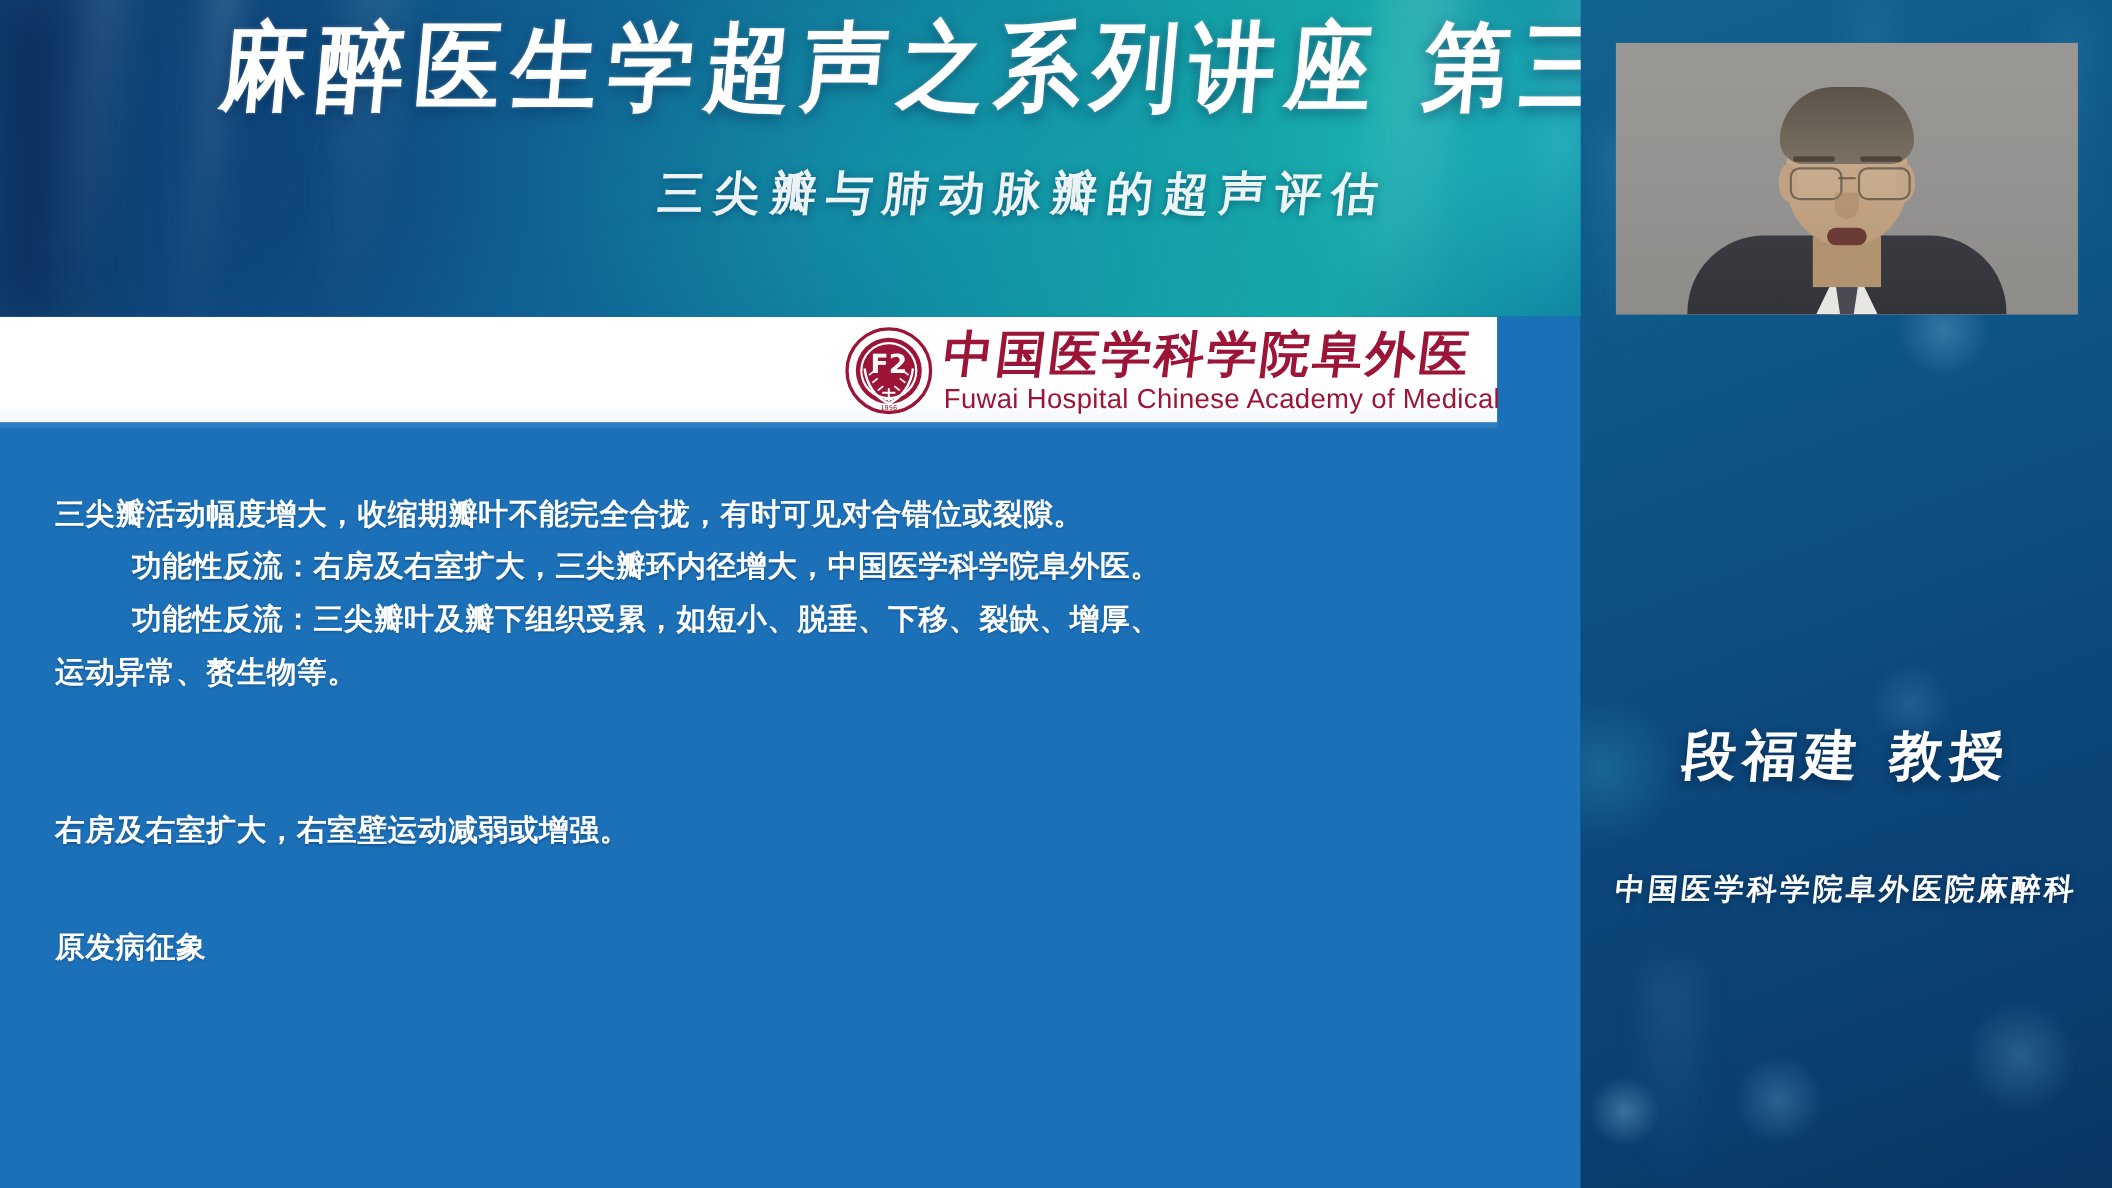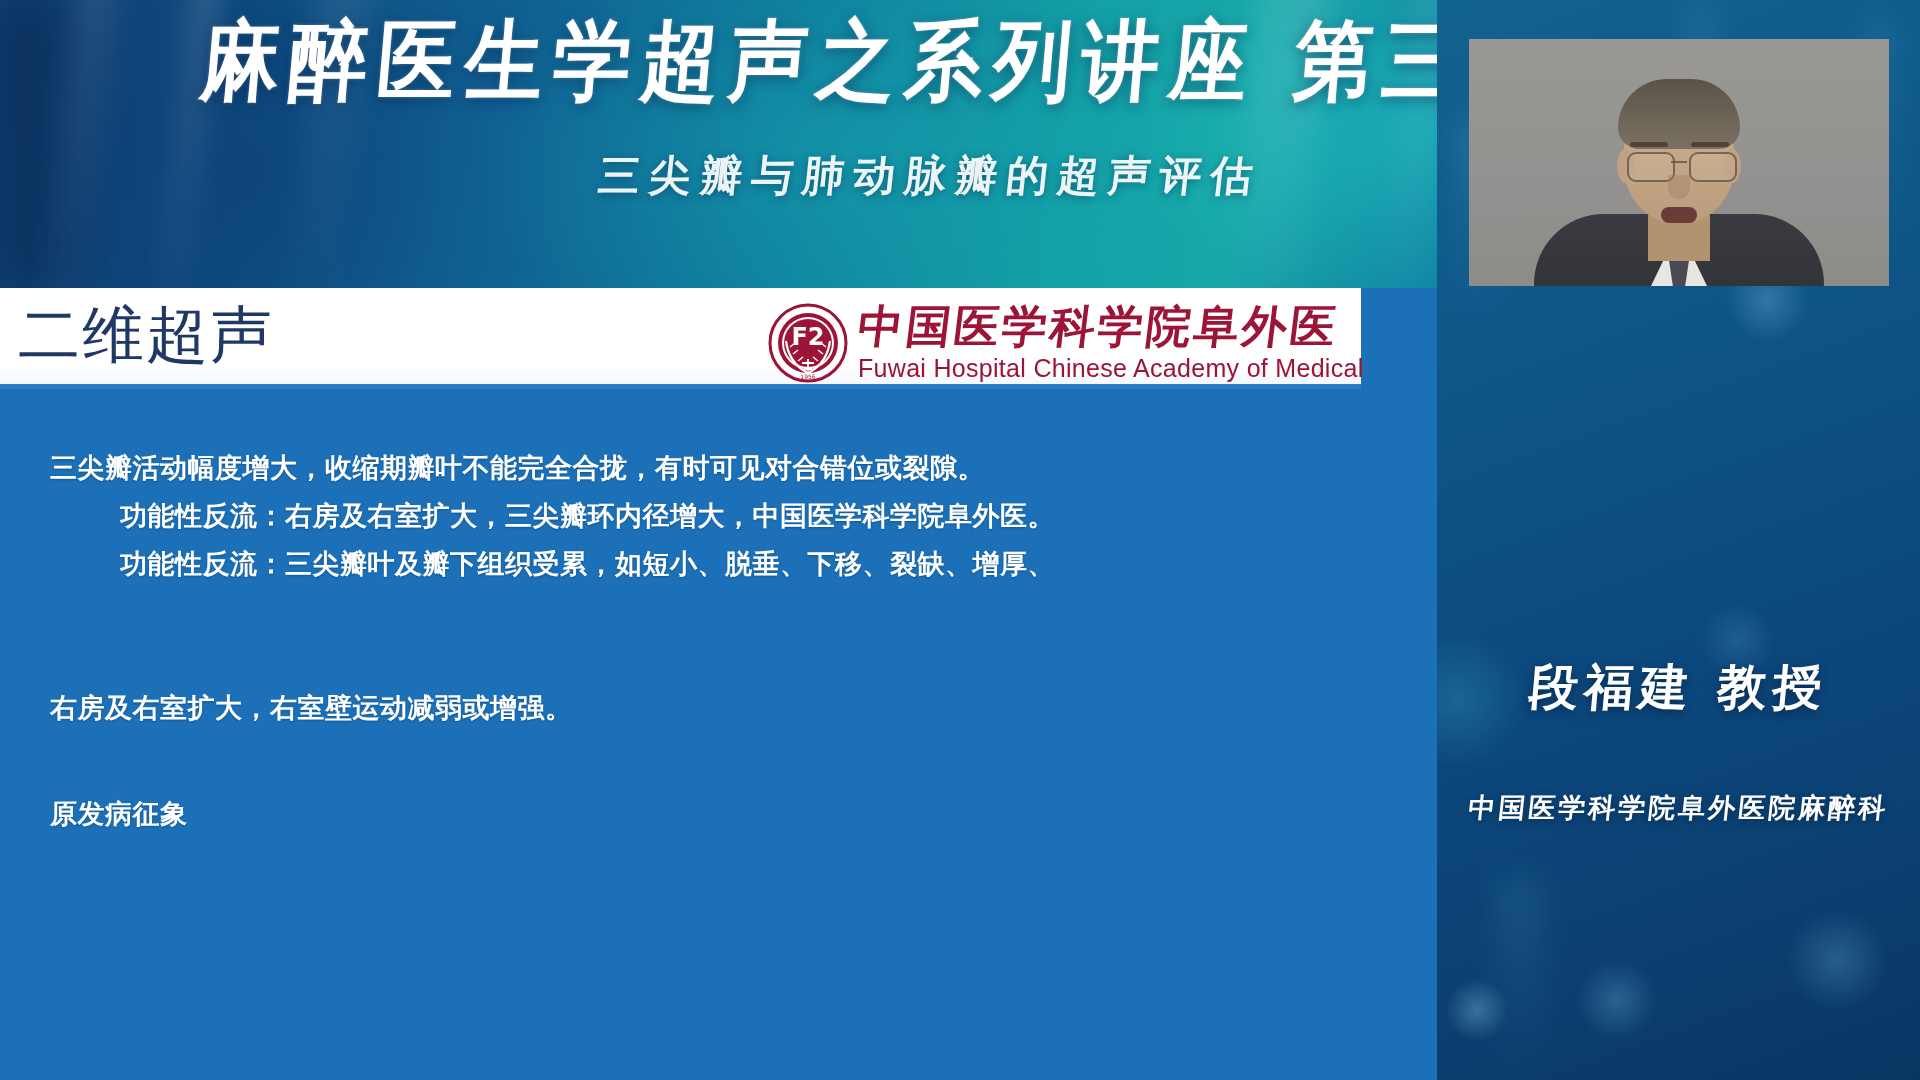--- a/index.html
+++ b/index.html
@@ -138,21 +138,21 @@
     white-space: nowrap;
   }
 
   
   #fuwai {
     position: absolute;
     left: 768px; top: 3px;
     width: 600px; height: 92px;
     overflow: hidden;
     display: flex;
-    align-items: flex-end;
+    align-items: center;
   }
   #fuwai-mark {
     width: 80px; height: 80px;
     flex: 0 0 80px;
     position: relative;
   }
   #fuwai-mark svg { display:block; width:80px; height:80px; }
   #fuwai-text {
     margin-left: 10px;
     white-space: nowrap;
@@ -366,21 +366,20 @@
         <circle cx="74" cy="112" r="3" fill="#8e1f18"></circle>
       </svg>
     </div>
   </div>
 
   <div id="slide">
 
     <div id="slide-header"></div>
     <div id="slide-header-rule"></div>
 
-    <div id="slide-title">二维超声</div>
 
     <div id="fuwai">
       <div id="fuwai-mark">
         <svg viewBox="0 0 80 80" xmlns="http://www.w3.org/2000/svg">
           <circle cx="40" cy="40" r="38" fill="#ffffff" stroke="#9c1436" stroke-width="3"></circle>
           <circle cx="40" cy="40" r="30" fill="#9c1436"></circle>
           <circle cx="40" cy="40" r="26" fill="#ffffff"></circle>
           <circle cx="40" cy="40" r="24" fill="#9c1436"></circle>
           <path d="M18 38 C20 54 28 64 40 70 C52 64 60 54 62 38" fill="none" stroke="#ffffff" stroke-width="2.2"></path>
           <g stroke="#ffffff" stroke-width="1.6" opacity=".95">
@@ -399,20 +398,21 @@
       <div id="fuwai-text">
         <div id="fuwai-cn">中国医学科学院阜外医</div>
         <div id="fuwai-en">Fuwai Hospital  Chinese Academy of Medical Sc</div>
       </div>
     </div>
 
     <div id="slide-body">
       <p>三尖瓣活动幅度增大，收缩期瓣叶不能完全合拢，有时可见对合错位或裂隙。</p>
       <p class="indent">功能性反流：右房及右室扩大，三尖瓣环内径增大，中国医学科学院阜外医。</p>
       <p class="indent">功能性反流：三尖瓣叶及瓣下组织受累，如短小、脱垂、下移、裂缺、增厚、</p>
+      <p>运动异常、赘生物等。</p>
       <p class="gap-top">右房及右室扩大，右室壁运动减弱或增强。</p>
       <p class="gap-top2">原发病征象</p>
     </div>
   </div>
 
   <div id="rightpanel">
     <div class="rp-streak rps-a"></div>
     <div class="rp-streak rps-b"></div>
     <div class="rp-streak rps-c"></div>
     <div class="rp-streak rps-d"></div>

